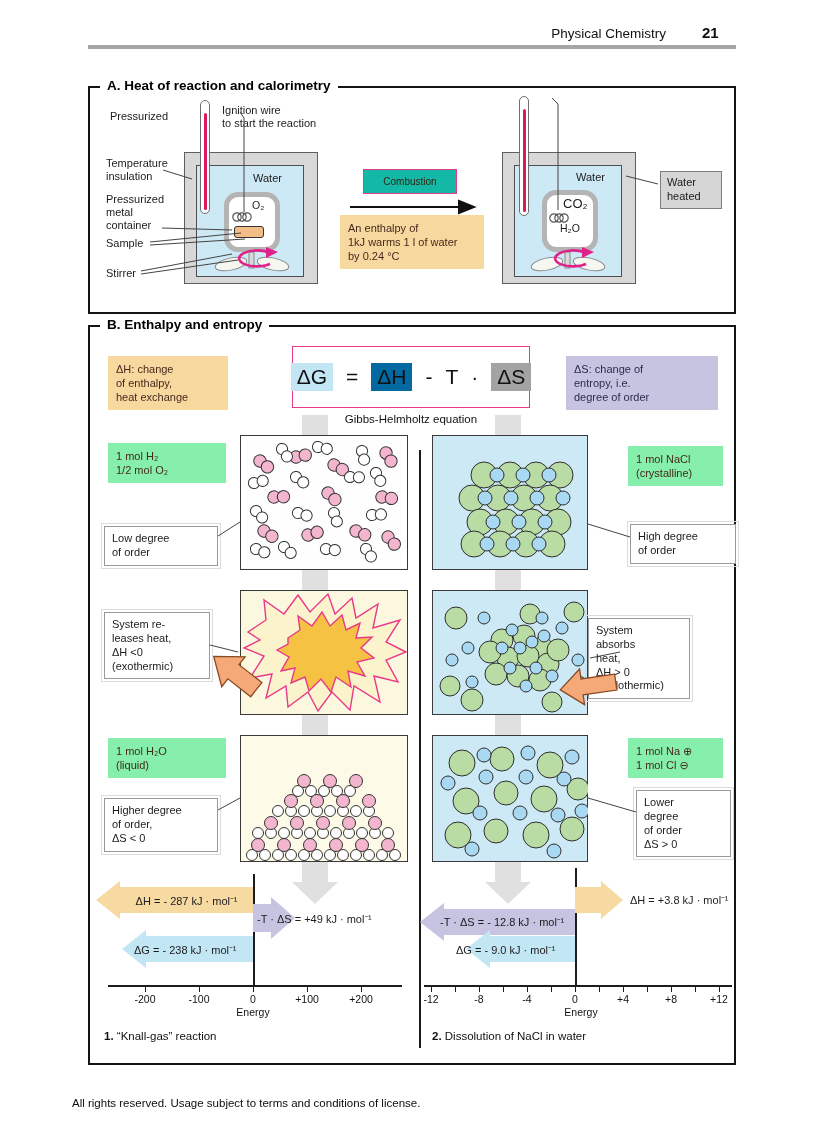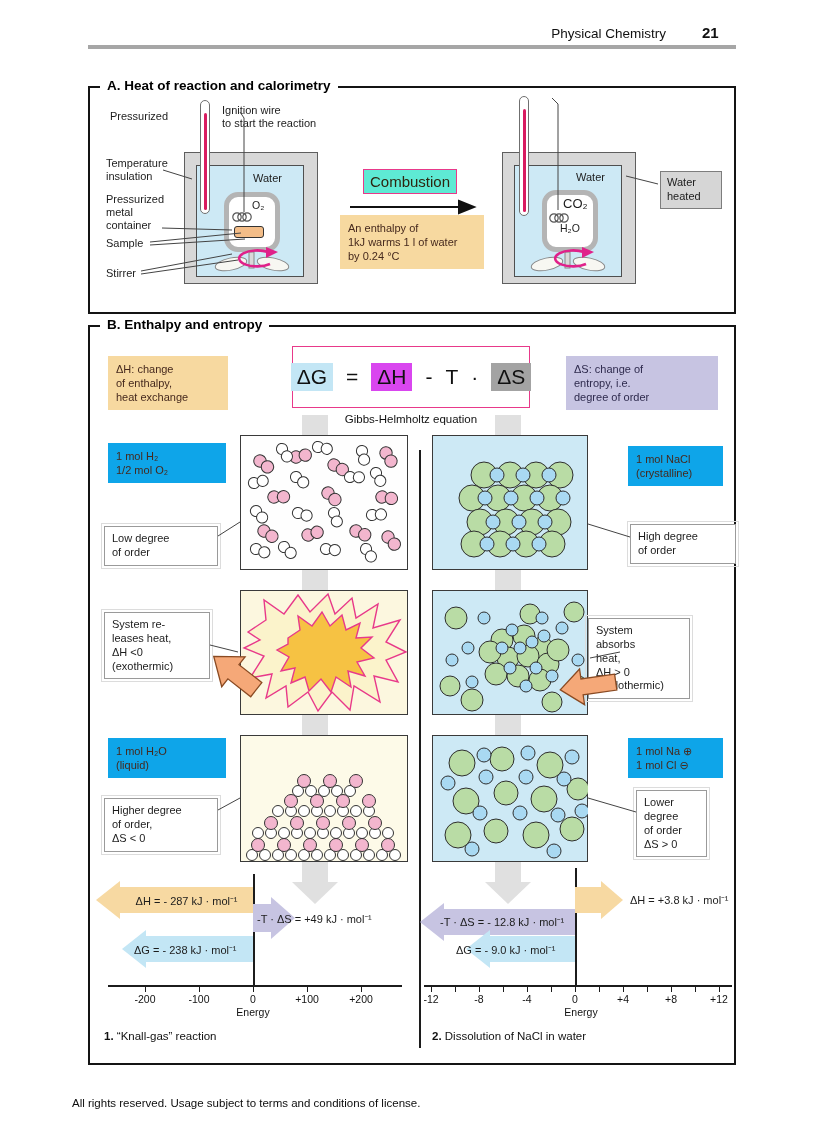--- a/index.html
+++ b/index.html
@@ -5,32 +5,32 @@
   *{box-sizing:border-box;margin:0;padding:0}
   body{margin:0;background:#fff;font-family:"Liberation Sans",sans-serif}
   .page{position:relative;width:816px;height:1123px;background:#fff;color:#111;overflow:hidden}
   .abs{position:absolute}
   .ml{white-space:pre-line}
   .lbl{position:absolute;font-size:11px;line-height:1.18;color:#1c1c1c}
   .panel{position:absolute;border:2px solid #141414}
   .panel-title{position:absolute;background:#fff;padding:0 7px;font-weight:bold;font-size:13.5px;color:#000;white-space:nowrap;z-index:6}
   .rule{position:absolute;background:#a6a6a6}
   .note{position:absolute;padding:6px 8px;font-size:11px;line-height:1.28;z-index:2}
-  .pink{background:#0ea5e9;color:#46291d}
+  .pink{background:#86efac;color:#46291d}
   .tan{background:#f7d9a0;color:#46291d}
   .lav{background:#c7c4e2;color:#2e2a4d}
   .callout{position:absolute;background:#fff;border:1px solid #9a9a9a;outline:1px solid #dcdcdc;outline-offset:2px;padding:5px 7px;font-size:11px;line-height:1.26;color:#1c1c1c;z-index:2}
   .graybox{position:absolute;background:#d6d6d6;border:1px solid #7d7d7d;padding:4px 6px;font-size:11px;line-height:1.25;color:#1c1c1c;z-index:2}
   .cal-outer{position:absolute;background:#d8d8d8;border:1.3px solid #5e5e5e;z-index:1}
   .cal-water{position:absolute;background:#cde9f5;border:1.2px solid #4f4f4f;z-index:1}
   .cal-vessel{position:absolute;background:#fff;border:5px solid #b4b4b4;border-radius:14px;z-index:2}
   .sample{position:absolute;background:#f3bd88;border:1px solid #333;border-radius:3px;z-index:3}
   .therm{position:absolute;width:10px;background:#fff;border:1px solid #6f6f6f;border-radius:5px;z-index:4}
   .therm i{position:absolute;left:3px;top:12px;bottom:3px;width:3px;background:#d81b60;border-radius:2px}
-  .comb{position:absolute;background:#5eead4;border:1.4px solid #e8398a;display:flex;align-items:center;justify-content:center;font-size:15px;color:#2f2510;z-index:2}
+  .comb{position:absolute;background:#14b8a6;border:1.4px solid #e8398a;display:flex;align-items:center;justify-content:center;font-size:10px;color:#2f2510;z-index:2}
   .gbox{position:absolute;border:1.4px solid #3a3a3a;z-index:1}
   .bg-white{background:#fefefe}.bg-blue{background:#cde9f5}.bg-cream{background:#fcf7df}.bg-pale{background:#fdfae8}
   .gstub{position:absolute;width:26px;background:#e0e0e0;z-index:0}
   .ghead{position:absolute;width:0;height:0;border-left:23px solid transparent;border-right:23px solid transparent;border-top:22px solid #e0e0e0;z-index:0}
   .vline{position:absolute;width:1.6px;background:#1c1c1c;z-index:1}
   .hline{position:absolute;height:1.6px;background:#1c1c1c;z-index:1}
   .tick{position:absolute;width:1.3px;height:6px;background:#1c1c1c}
   .ticklab{position:absolute;font-size:10.5px;transform:translateX(-50%);color:#111;white-space:nowrap}
   .axis-label{position:absolute;font-size:10.5px;transform:translateX(-50%);color:#111}
   .abody{position:absolute;height:26px;z-index:2;display:flex;align-items:center;justify-content:center;font-size:11px;white-space:nowrap;color:#1c1c1c}
@@ -41,21 +41,21 @@
   .hd-l-bl{border-top:19px solid transparent;border-bottom:19px solid transparent;border-right:24px solid #c3e6f5}
   .hd-r-or{border-top:19px solid transparent;border-bottom:19px solid transparent;border-left:22px solid #f7d9a2}
   .hd-r-pu{border-top:21px solid transparent;border-bottom:21px solid transparent;border-left:24px solid #c7c4e2}
   .alabel{position:absolute;font-size:11px;white-space:nowrap;z-index:4;color:#1c1c1c}
   .caption{position:absolute;font-size:11.5px;color:#111;white-space:nowrap}
   .cap-num{font-weight:bold}
   .footer-line{position:absolute;font-size:11.5px;color:#0d0d0d;white-space:nowrap}
   .eq-box{position:absolute;background:#fff;border:1.6px solid #e8398a;display:flex;align-items:center;justify-content:center;gap:13px;z-index:2}
   .eq-t{font-size:21px;color:#101010;padding:2px 6px}
   .eq-plain{font-size:21px;color:#101010}
-  .hl-bl{background:#c3e6f5}.hl-or{background:#d946ef}.hl-pu{background:#a3a3a3}
+  .hl-bl{background:#c3e6f5}.hl-or{background:#0369a1}.hl-pu{background:#a3a3a3}
   .overlay{position:absolute;left:0;top:0;z-index:5;pointer-events:none}
   .gfx{position:absolute;z-index:2}
 </style>
 </head>
 <body>
 
 <div class="page">
 
   <span class="abs" style="top:26px;left:450px;width:216px;text-align:right;font-size:13.5px">Physical Chemistry</span>
   <span class="abs" style="top:24px;left:702px;font-size:15px;font-weight:bold">21</span>
@@ -401,21 +401,21 @@
         <circle cx="48" cy="78" r="7"></circle>
       <circle cx="88" cy="78" r="7"></circle>
         <circle cx="126" cy="80" r="7"></circle>
         <circle cx="150" cy="76" r="7"></circle>
         <circle cx="40" cy="114" r="7"></circle>
         <circle cx="122" cy="116" r="7"></circle>
     </g>
   </svg>
   <div class="note pink ml" style="left:628px;top:738px;width:95px">1 mol Na ⊕
 1 mol Cl ⊖</div>
-  <div class="callout ml" style="left:636px;top:790px;width:71px">Lower
+  <div class="callout ml" style="left:636px;top:790px;width:95px">Lower
 degree
 of order
 ΔS &gt; 0</div>
 
   <div class="vline" style="left:253px;top:874px;height:111px"></div>
   <div class="abody c-or" style="left:120px;top:887px;width:133px">ΔH = - 287 kJ · mol⁻¹</div>
   <div class="hd hd-l-or" style="left:96px;top:881px"></div>
   <div class="abody c-pu" style="left:253px;top:904px;width:18px;height:28px"></div>
   <div class="hd hd-r-pu" style="left:271px;top:897px"></div>
   <span class="alabel" style="left:257px;top:911px">-T · ΔS = +49 kJ · mol⁻¹</span>

